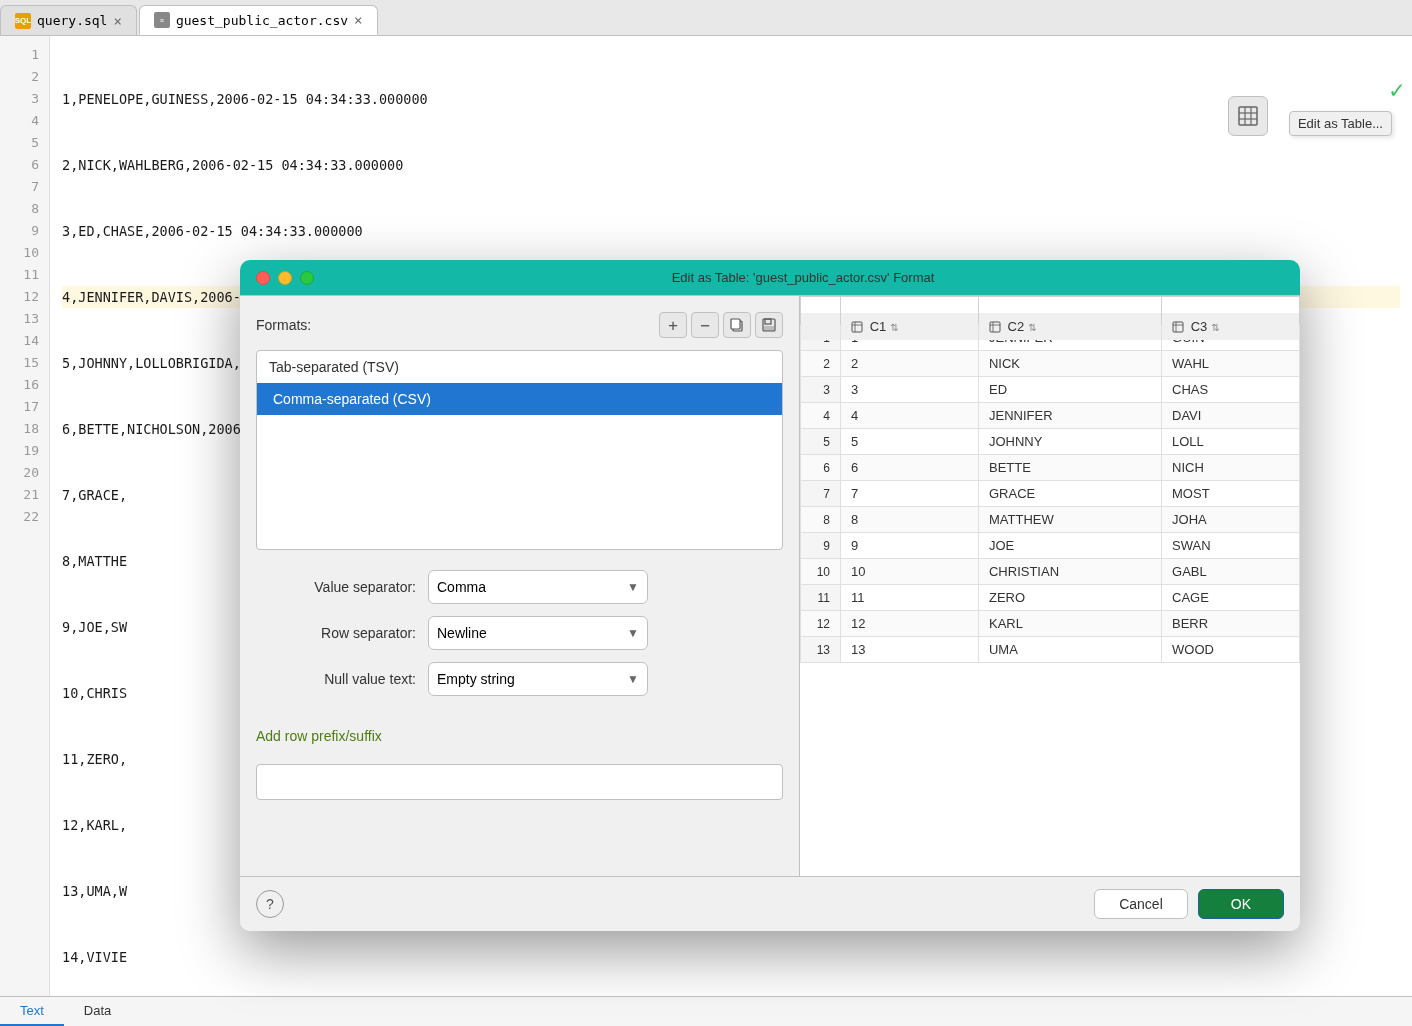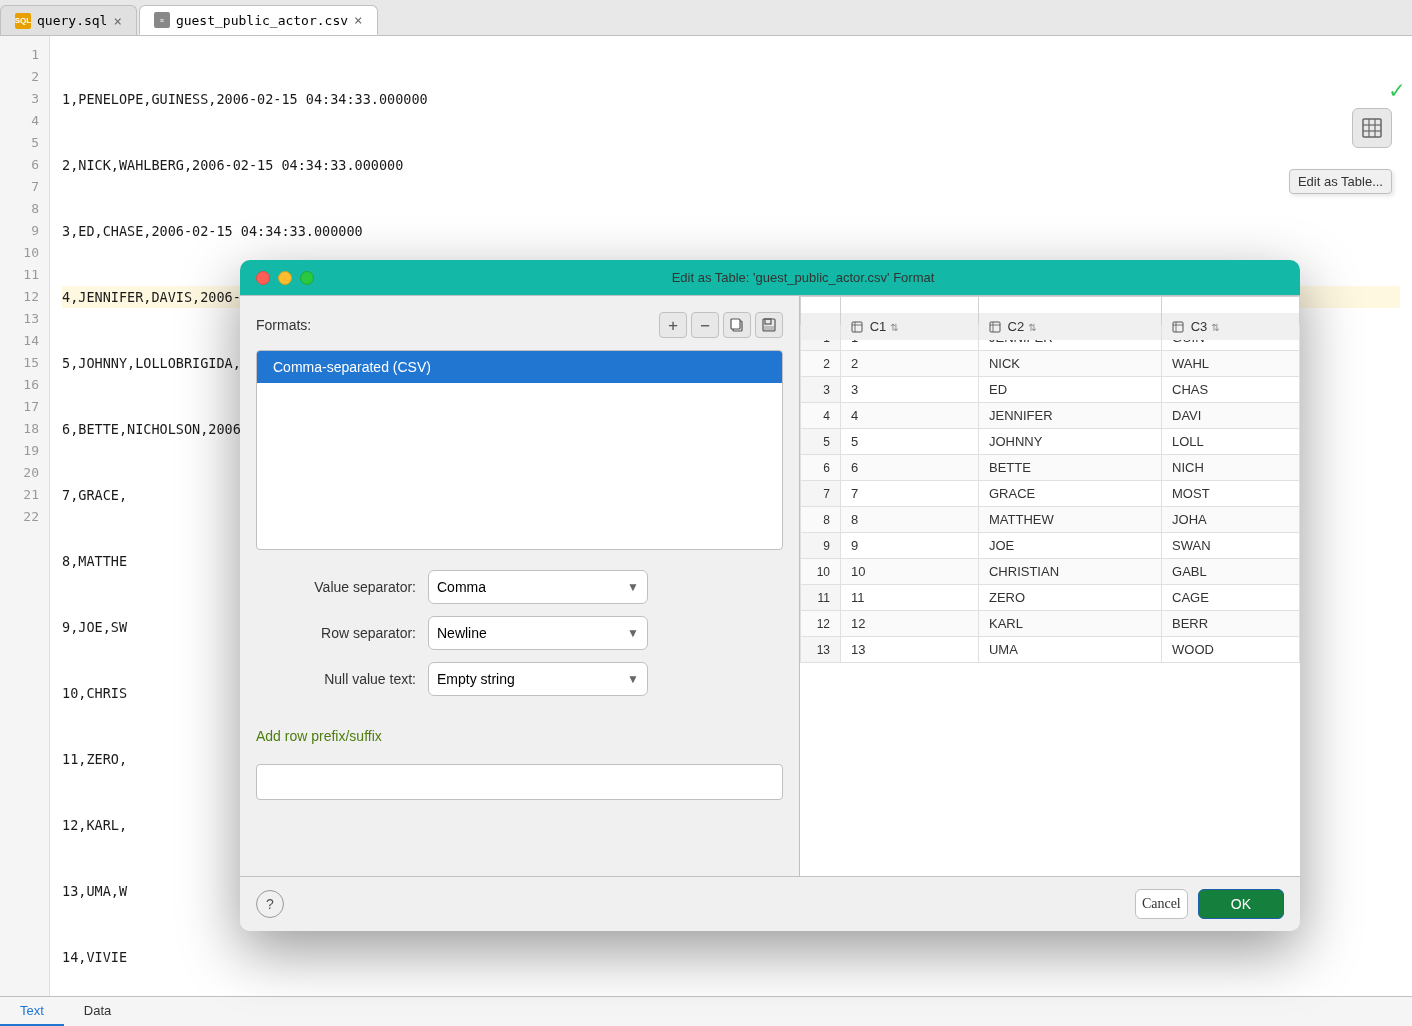--- a/index.html
+++ b/index.html
@@ -129,24 +129,24 @@
       white-space: pre;
     }
 
     .code-line.highlighted {
       background: #fff8e1;
     }
 
     
     .edit-as-table-btn-container {
       position: absolute;
-      top: 72px;
+      top: 60px;
       right: 20px;
       display: flex;
-      flex-direction: column;
+      flex-direction: row;
       align-items: flex-end;
       gap: 21px;
       z-index: 10;
     }
     .edit-as-table-icon-btn {
       width: 40px;
       height: 40px;
       background: #e8e8e8;
       border: 1px solid #c0c0c0;
       border-radius: 6px;
@@ -437,26 +437,26 @@
       display: flex;
       align-items: center;
       justify-content: center;
       font-size: 14px;
       color: #555;
       cursor: pointer;
       margin-right: auto;
       font-family: -apple-system, sans-serif;
     }
     .cancel-btn {
-      padding: 6px 6px;
+      padding: 6px 24px;
       border: 1px solid #c0c0c0;
       border-radius: 6px;
       background: white;
       font-size: 14px;
-      font-family: Liberation Serif, serif;
+      font-family: Liberation Sans, sans-serif;
       cursor: pointer;
       color: #333;
     }
     .ok-btn {
       padding: 6px 32px;
       border: 1px solid #1a5fa8;
       border-radius: 6px;
       background: #15803d;
       font-size: 14px;
       font-family: -apple-system, sans-serif;
@@ -592,20 +592,21 @@
                 <svg width="16" height="16" viewBox="0 0 16 16" fill="none">
                   <rect x="2" y="2" width="12" height="12" rx="1" stroke="#555" stroke-width="1.2" fill="none"></rect>
                   <rect x="4" y="2" width="6" height="5" rx="0" stroke="#555" stroke-width="1.2" fill="none"></rect>
                   <rect x="3" y="9" width="10" height="5" rx="0" stroke="none" fill="#555" opacity="0.3"></rect>
                 </svg>
               </div>
             </div>
           </div>
 
           <div class="formats-list">
+            <div class="format-item">Tab-separated (TSV)</div>
             <div class="format-item selected">Comma-separated (CSV)</div>
           </div>
 
           <div class="settings-section">
 
             <div class="setting-row">
               <span class="setting-label">Value separator:</span>
               <div class="setting-select">
                 <span>Comma</span>
                 <span class="setting-select-arrow">▼</span>

